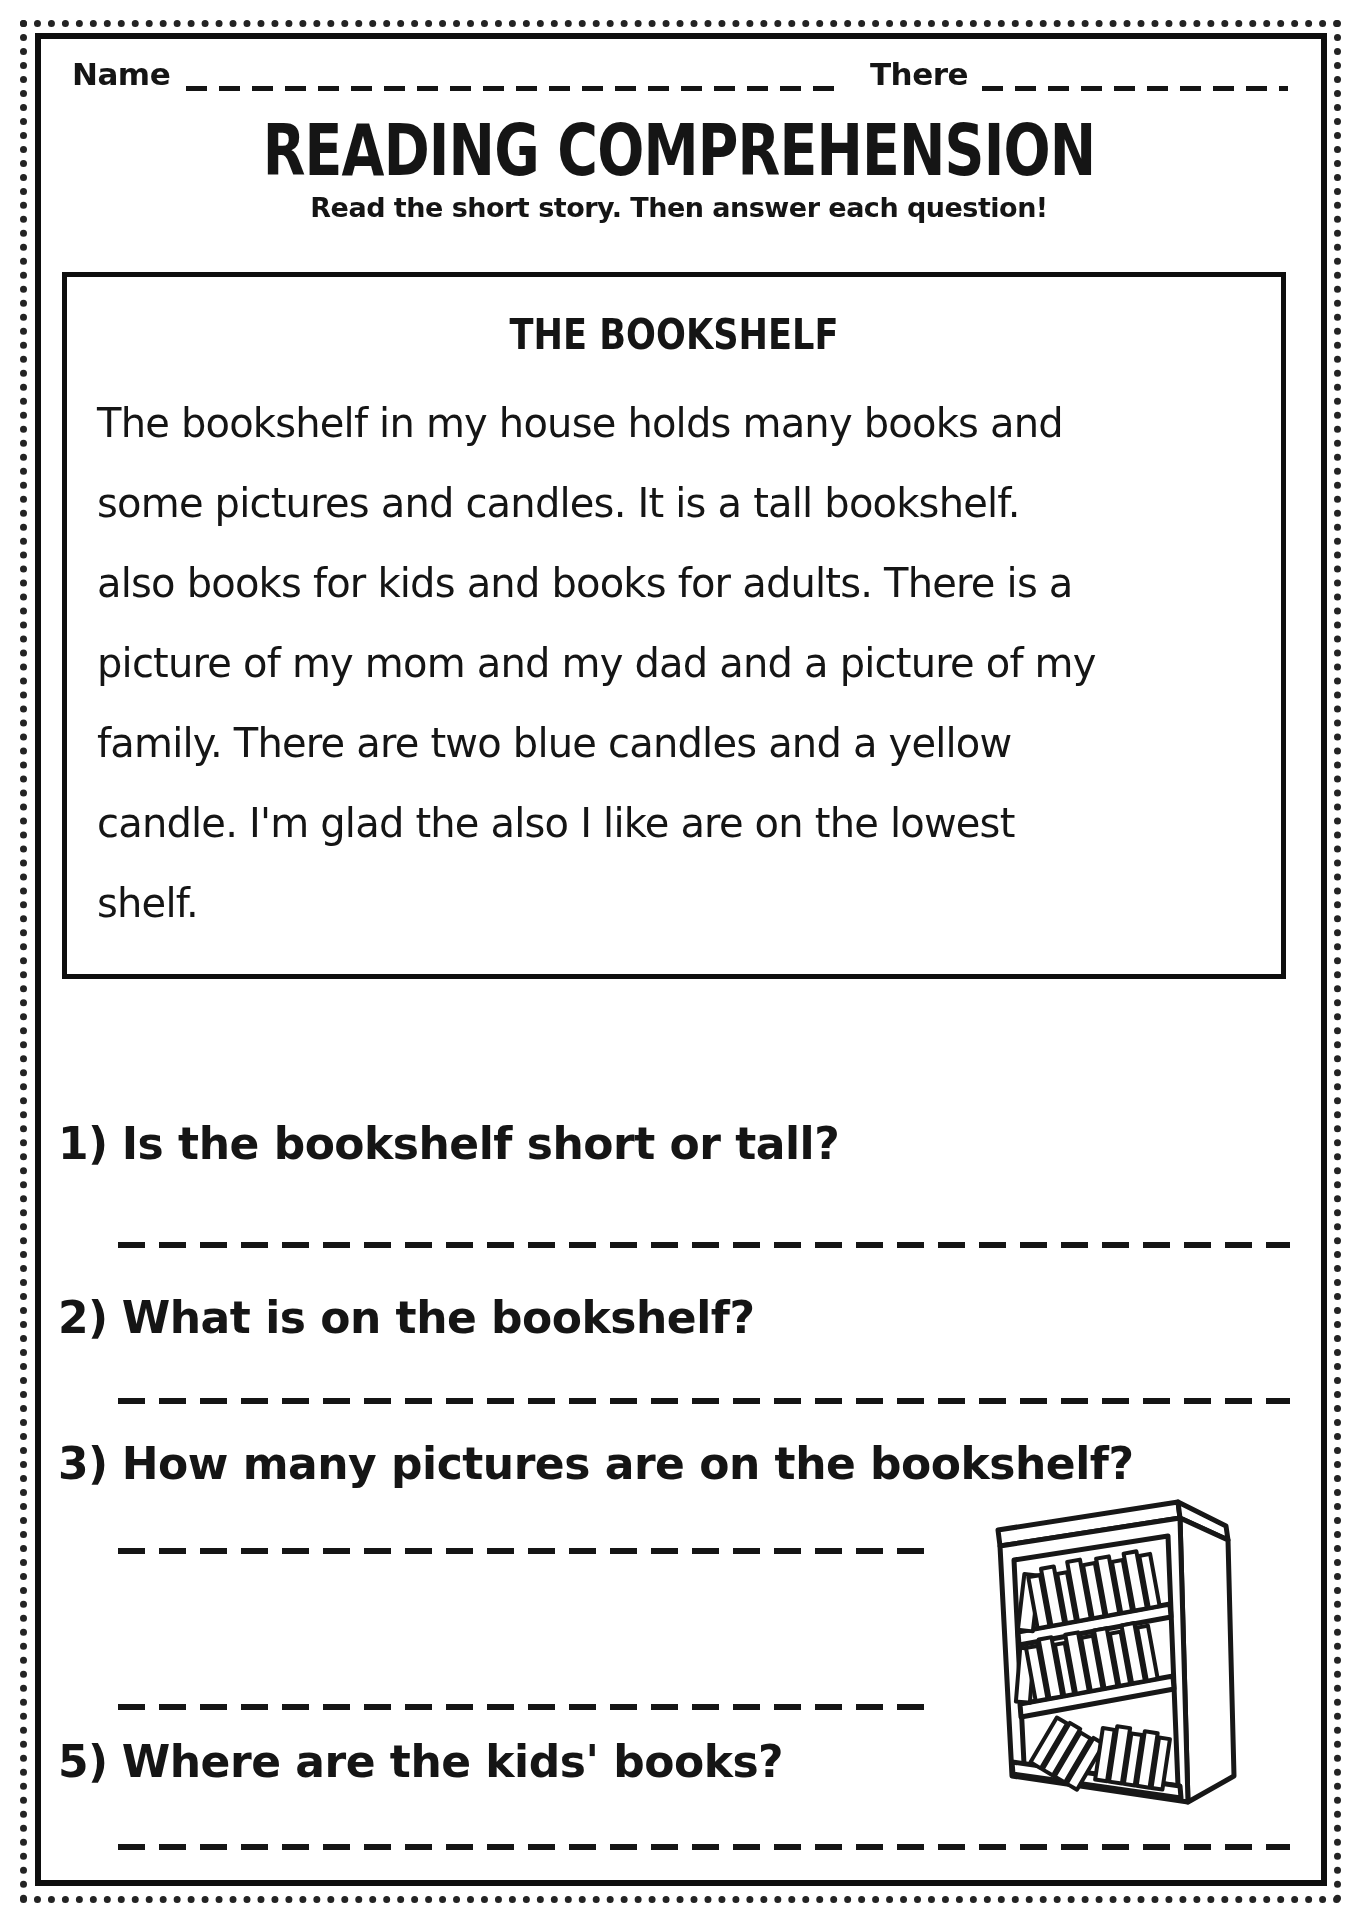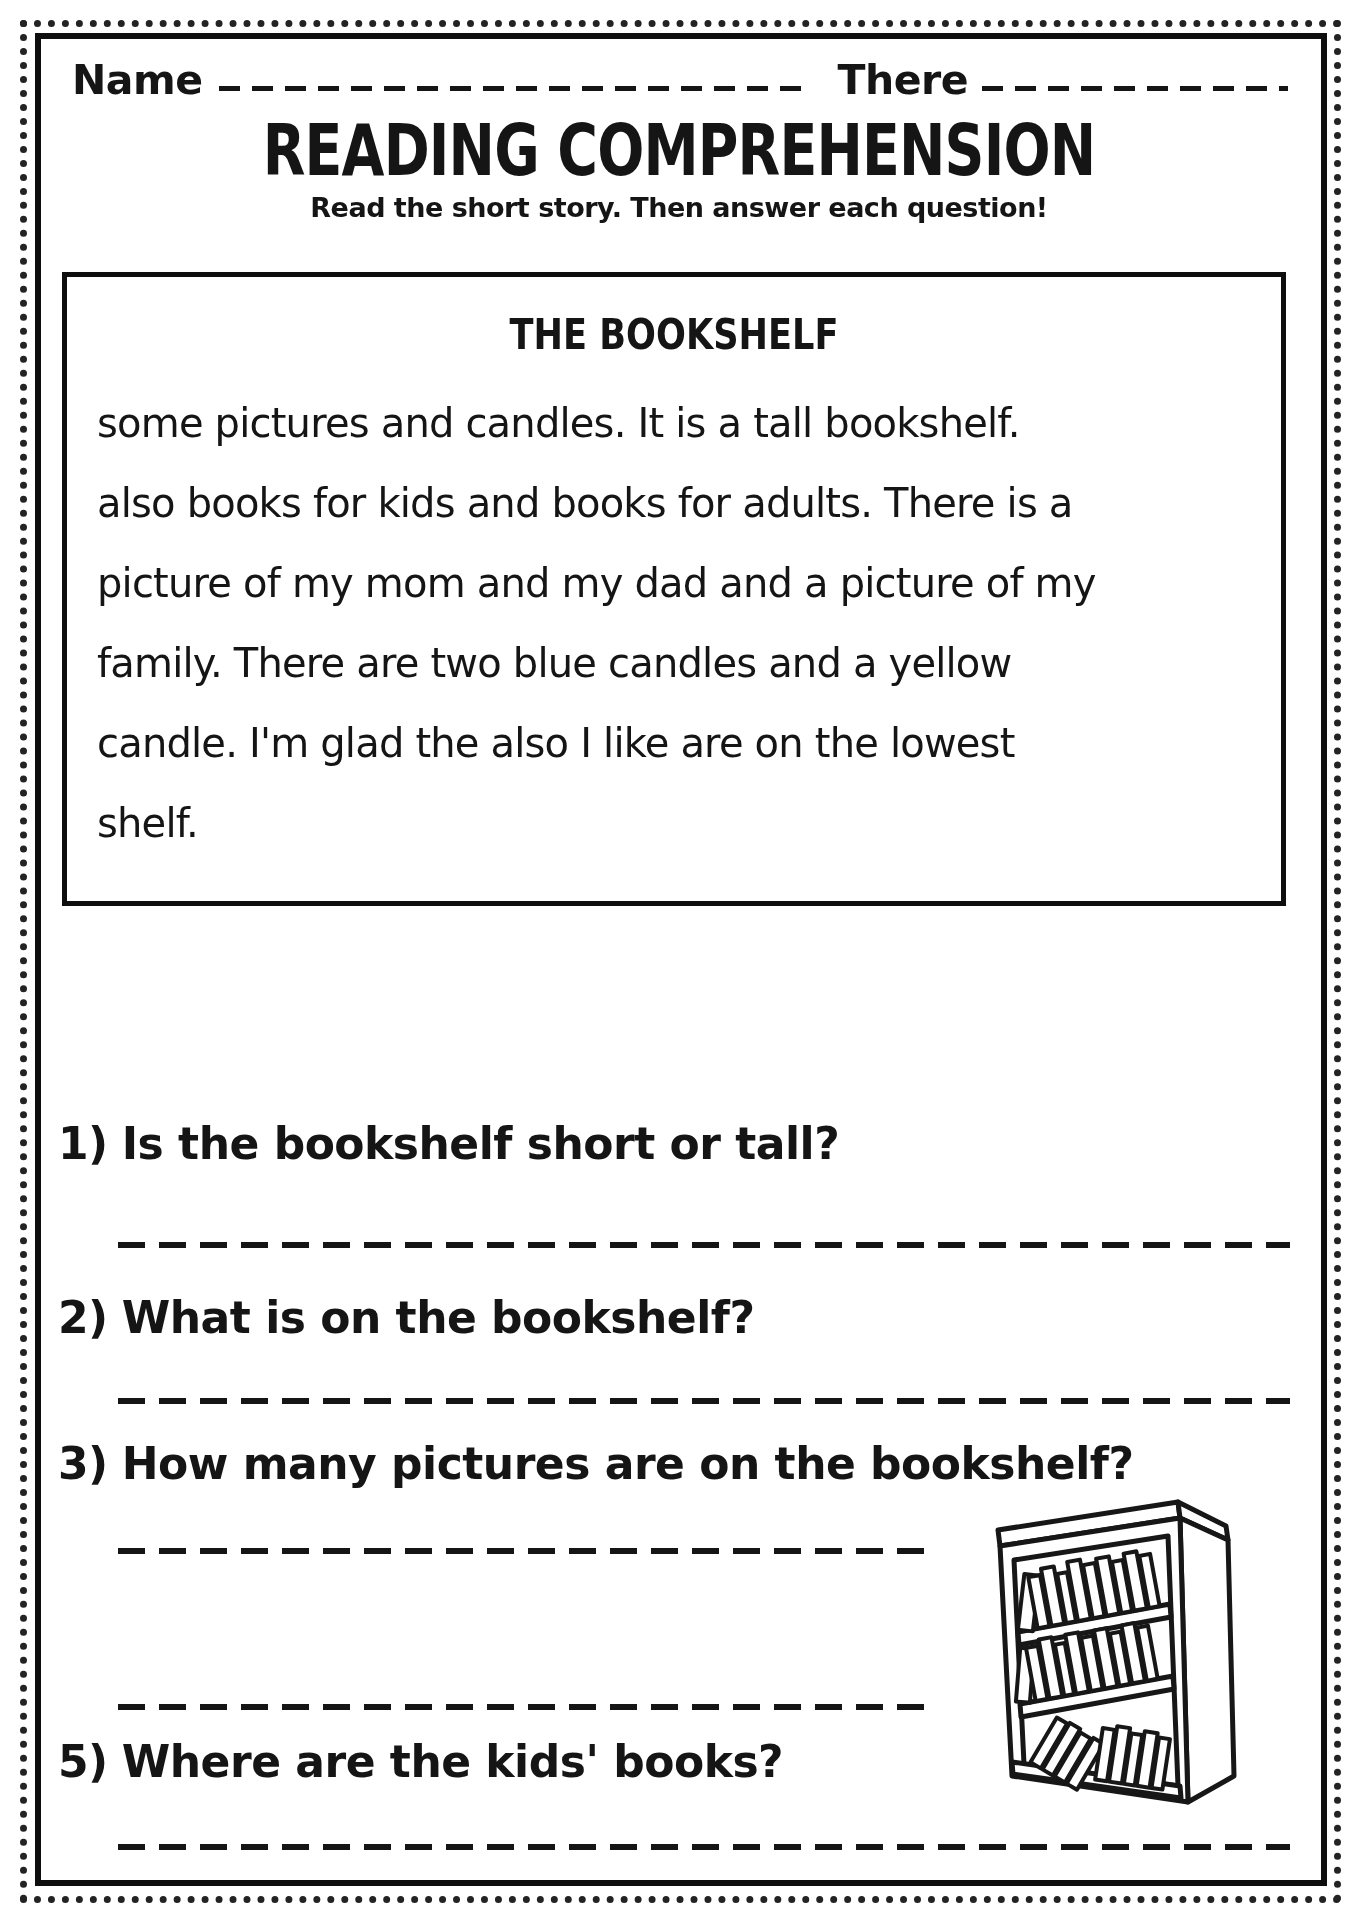--- a/index.html
+++ b/index.html
@@ -21,21 +21,21 @@
   .solid-frame {
     position:absolute; left:35px; top:33px; right:31px; bottom:34px;
     border:6px solid #0e0e0e;
     background:#ffffff;
   }
 
   
   .id-row {
     position:absolute; left:72px; right:70px; top:56px;
     display:flex; align-items:flex-start;
-    font-size:41px; font-weight:600;
+    font-size:31px; font-weight:600;
   }
   .id-row .lbl { white-space:nowrap; letter-spacing:-0.5px; }
   .blank {
     height:5px; margin-top:30px;
     background:repeating-linear-gradient(90deg,#151515 0 21px,transparent 21px 33px);
   }
   .name-blank { flex:1; margin-left:16px; margin-right:26px; }
   .date-blank { width:306px; margin-left:14px; }
 
   
@@ -47,21 +47,21 @@
     white-space:nowrap;
   }
   .ws-subtitle {
     position:absolute; left:0; right:0; top:192px;
     text-align:center;
     font-size:27px; font-weight:600; letter-spacing:-0.5px;
   }
 
   
   .story-box {
-    position:absolute; left:62px; top:272px; width:1224px; height:634px;
+    position:absolute; left:62px; top:272px; width:1224px; height:707px;
     border:5px solid #0e0e0e; background:#ffffff;
   }
   .story-title {
     margin-top:34px; text-align:center;
     font-size:40px; font-weight:800; letter-spacing:0;
     transform:scaleX(0.88) scaleY(1.05);
   }
   .story-text { margin-top:26px; padding:0 30px; }
   .story-line {
     height:80px; line-height:80px;
@@ -104,20 +104,21 @@
     <span class="lbl">There</span>
     <div class="blank date-blank"></div>
   </div>
 
   <div class="ws-title">READING COMPREHENSION</div>
   <div class="ws-subtitle">Read the short story. Then answer each question!</div>
 
   <div class="story-box">
     <div class="story-title">THE BOOKSHELF</div>
     <div class="story-text">
+      <div class="story-line">The bookshelf in my house holds many books and</div>
       <div class="story-line">some pictures and candles. It is a tall bookshelf.</div>
       <div class="story-line">also books for kids and books for adults. There is a</div>
       <div class="story-line">picture of my mom and my dad and a picture of my</div>
       <div class="story-line">family. There are two blue candles and a yellow</div>
       <div class="story-line">candle. I'm glad the also I like are on the lowest</div>
       <div class="story-line">shelf.</div>
     </div>
   </div>
 
   <div class="question q1">

